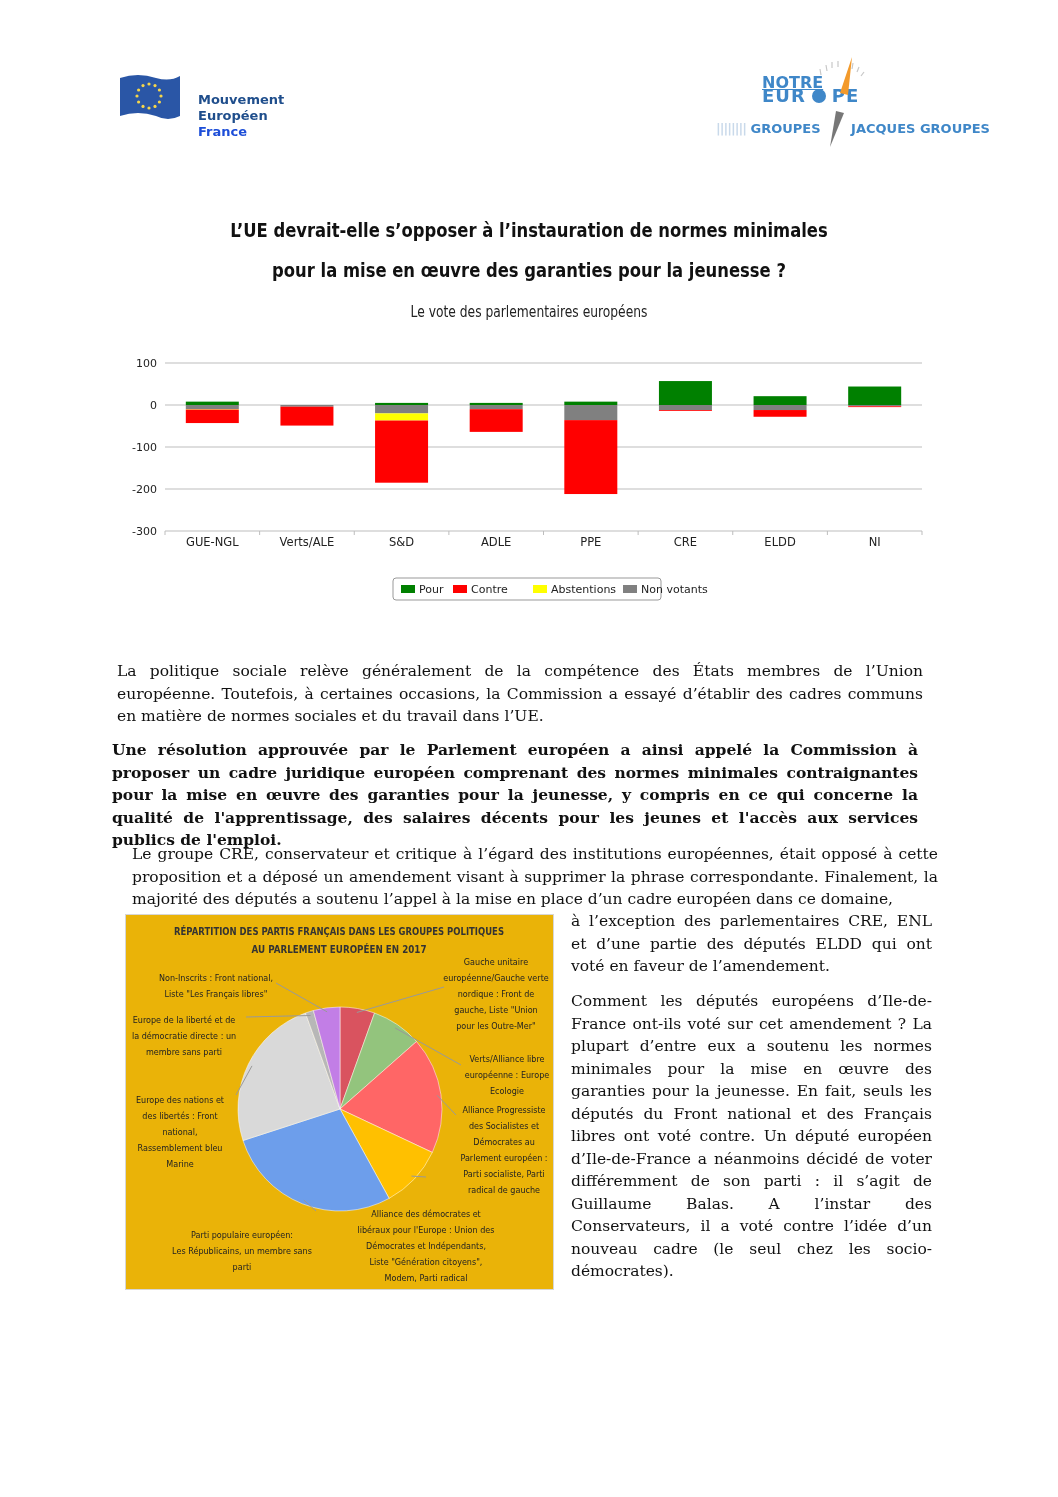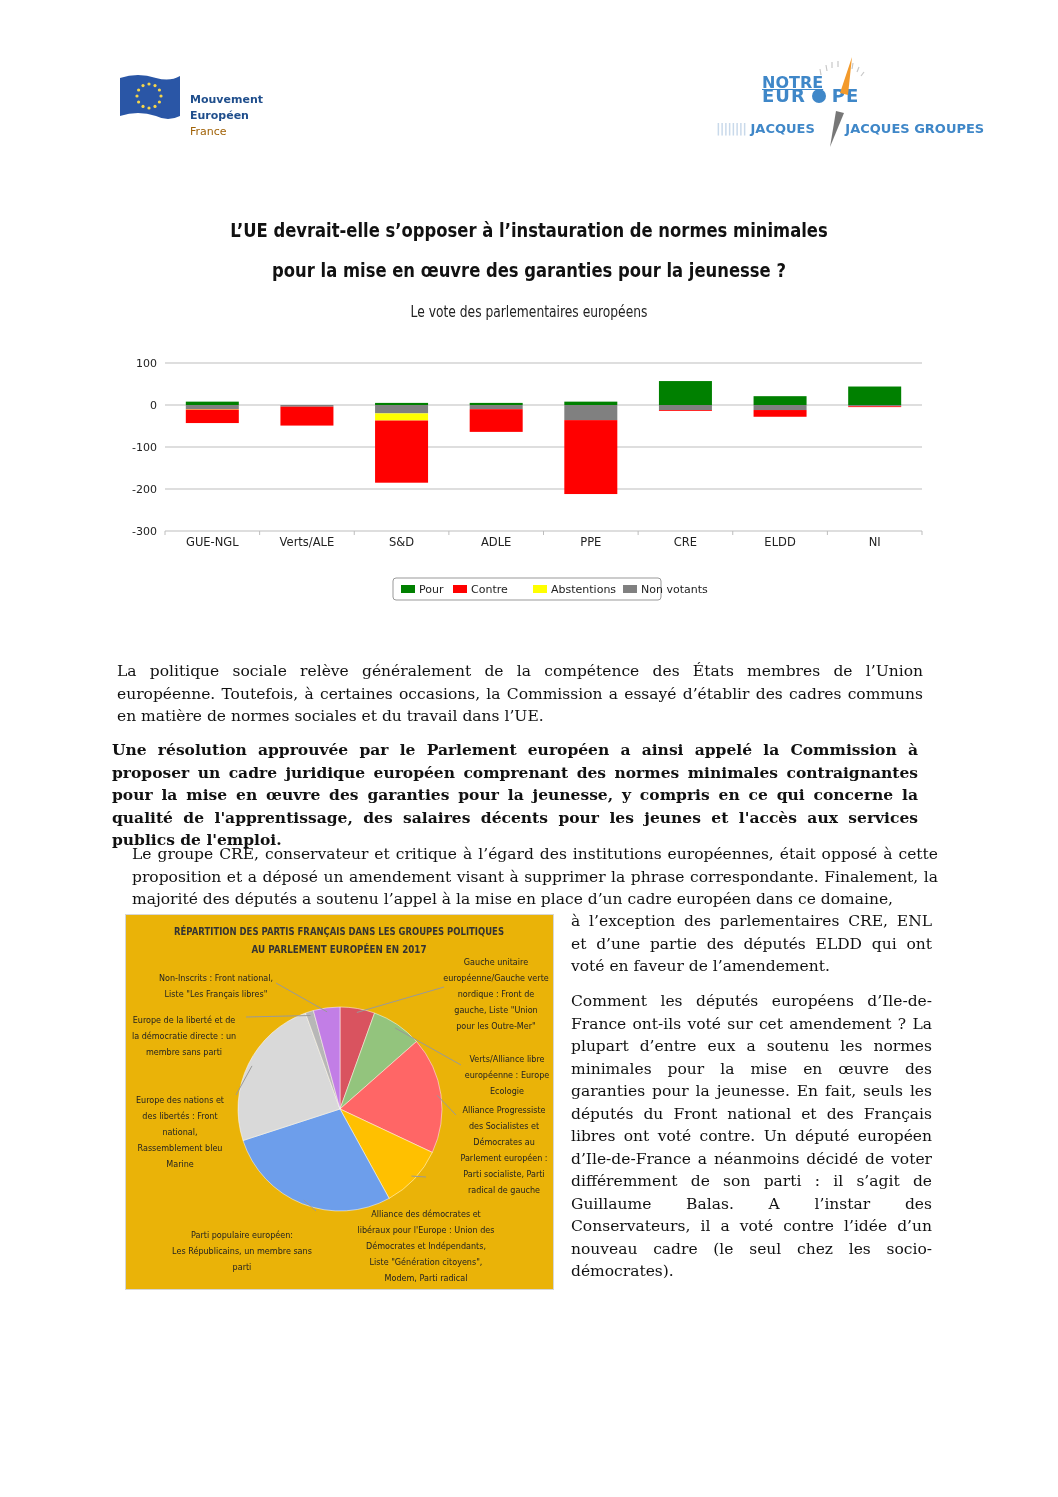--- a/index.html
+++ b/index.html
@@ -2,22 +2,22 @@
 <html><head>
 <meta charset="utf-8">
 <style>
   html, body { margin: 0; padding: 0; background: #ffffff; }
   body { width: 1058px; height: 1497px; position: relative; overflow: hidden; font-family: "DejaVu Serif", serif; color: #111; }
   .abs { position: absolute; }
 
   
   #logo-me { left: 118px; top: 68px; width: 180px; height: 80px; }
   #logo-me .flag { position: absolute; left: 0; top: 4px; width: 64px; height: 48px; }
-  #logo-me .txt { position: absolute; left: 72px; top: 24px; font-family: "DejaVu Sans", sans-serif; font-size: 11px; line-height: 16px; color: #1f4e8c; font-weight: bold; }
-  #logo-me .txt .light { font-weight: normal; color: #a16207; }
+  #logo-me .txt { position: absolute; left: 80px; top: 24px; font-family: "DejaVu Sans", sans-serif; font-size: 13px; line-height: 16px; color: #1f4e8c; font-weight: bold; }
+  #logo-me .txt .light { font-weight: bold; color: #1d4ed8; }
 
   #logo-ne { left: 716px; top: 55px; width: 230px; height: 95px; }
   #logo-ne .notre { position: absolute; left: 46px; top: 18px; font-family: "DejaVu Sans", sans-serif; font-weight: bold; font-size: 16px; color: #3f87c8; letter-spacing: 0px; text-decoration: underline; }
   #logo-ne .europe { position: absolute; left: 46px; top: 30px; font-family: "DejaVu Sans", sans-serif; font-weight: bold; font-size: 18px; color: #3f87c8; letter-spacing: 1px; }
   #logo-ne .inst { position: absolute; left: 0px; top: 66px; font-family: "DejaVu Sans", sans-serif; font-weight: bold; font-size: 13px; color: #3f87c8; white-space: nowrap; }
 
   
   #title { left: 100px; top: 210px; width: 858px; text-align: center; font-family: "DejaVu Sans", sans-serif; font-weight: bold; font-size: 20px; line-height: 40px; color: #111; transform: scaleX(0.82); transform-origin: center top; }
   #subtitle { left: 100px; top: 303px; width: 858px; text-align: center; font-family: "DejaVu Sans", sans-serif; font-size: 15px; color: #222; transform: scaleX(0.82); transform-origin: center top; }
 
@@ -77,21 +77,21 @@
         <line x1="24" y1="7" x2="24" y2="13"></line>
         <line x1="30" y1="6" x2="30" y2="12"></line>
         <line x1="45" y1="8" x2="44" y2="14"></line>
         <line x1="51" y1="12" x2="49" y2="17"></line>
         <line x1="56" y1="17" x2="53" y2="21"></line>
     </g>
     <polygon points="44,2 32,38 40,40" fill="#f39a2b"></polygon>
     <polygon points="28,56 36,58 22,92" fill="#777"></polygon>
   </svg>
   <div class="inst">
-    <span style="color:#c9d9ea;letter-spacing:-1px;">||||||||</span> <span>JACQUES</span>
+    <span style="color:#c9d9ea;letter-spacing:-1px;">||||||||</span> <span>GROUPES</span>
     <span style="display:inline-block;width:26px;"></span><span>JACQUES GROUPES</span>
   </div>
 </div>
 
 <div id="title" class="abs">
   <div>L’UE devrait-elle s’opposer à l’instauration de normes minimales</div>
   <div>pour la mise en œuvre des garanties pour la jeunesse ?</div>
 </div>
 <div id="subtitle" class="abs">Le vote des parlementaires européens</div>
 

